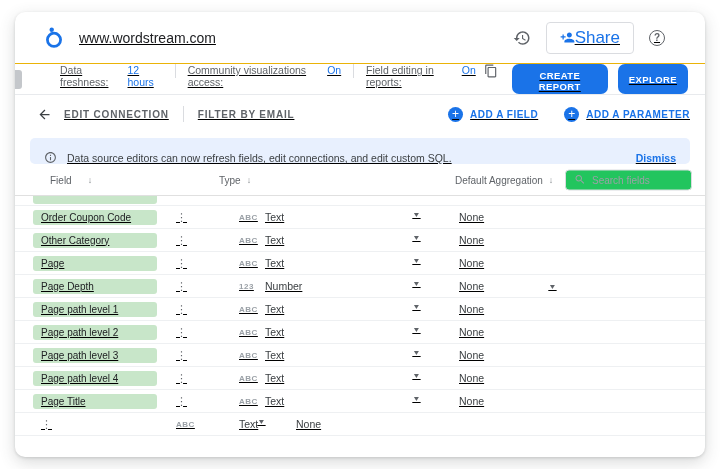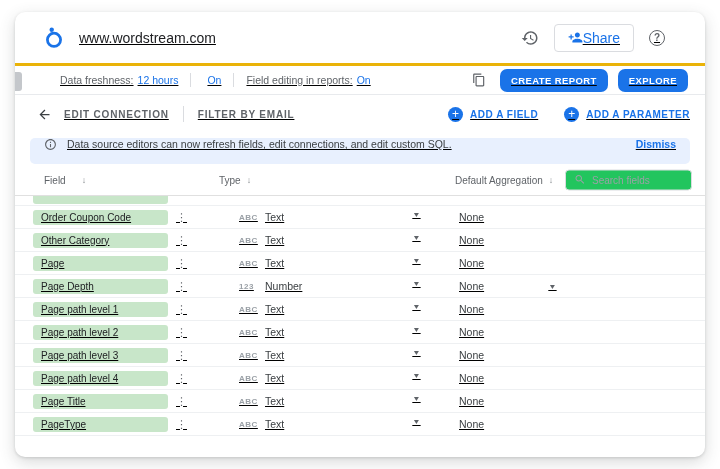--- a/index.html
+++ b/index.html
@@ -12,27 +12,27 @@
   body{background:#ffffff;font-family:"Liberation Sans",sans-serif;position:relative;}
   .card{position:absolute;left:15px;top:12px;width:690px;height:445px;background:#fff;border-radius:10px;
         box-shadow:0 1px 3px rgba(60,64,67,.18),0 5px 16px rgba(60,64,67,.20);overflow:hidden;text-decoration:underline;}
 
   
   .browser-bar{height:51px;display:flex;align-items:center;padding:0 40px 0 28px;}
   .url{font-size:14px;color:#202124;margin-left:14px;}
   .browser-right{margin-left:auto;display:flex;align-items:center;gap:15px;}
   .icon-btn{display:flex;align-items:center;justify-content:center;cursor:pointer;}
   .share-btn{display:flex;align-items:center;border:1px solid #dadce0;border-radius:4px;
-             padding:5px 13px;color:var(--accent,#1a73e8);font-size:14px;background:#fff;cursor:pointer;}
+             padding:5px 13px;color:var(--accent,#1a73e8);font-size:17px;background:#fff;cursor:pointer;}
   .help-circle{width:16px;height:16px;border:1.5px solid #5f6368;border-radius:50%;color:#5f6368;
                font-size:10px;font-weight:700;display:flex;align-items:center;justify-content:center;}
 
   
-  .toolbar{height:32px;border-top:3px solid #eab308;border-bottom:1px solid #e8eaed;display:flex;
-           align-items:center;padding:0 17px 0 45px;position:relative;font-size:10.5px;color:#5f6368;}
+  .toolbar{height:32px;border-top:1px solid #eab308;border-bottom:1px solid #e8eaed;display:flex;
+           padding:0 17px 0 45px;position:relative;font-size:10.5px;color:#5f6368;}
   .clip-tab{position:absolute;left:0;top:6px;width:7px;height:19px;background:#c4c7cb;border-radius:0 3px 3px 0;}
   .tsep{width:1px;height:14px;background:#dadce0;margin:0 12px;}
   .tval{color:var(--accent,#1a73e8);margin-left:4px;}
   .toolbar-spacer{margin-left:auto;}
   .copy-icon{margin:0 14px 0 8px;cursor:pointer;display:flex;}
   .btn-primary{background:var(--accent,#1a73e8);color:#fff;font-size:9.5px;font-weight:700;letter-spacing:.4px;
                padding:6px 11px;border-radius:7px;border:none;cursor:pointer;font-family:inherit;}
   .btn-primary + .btn-primary{margin-left:10px;}
 
   
@@ -40,40 +40,40 @@
   .subtext{font-size:10px;font-weight:600;letter-spacing:.8px;color:#5f6368;margin-left:12px;cursor:pointer;}
   .ssep{width:1px;height:16px;background:#dadce0;margin:0 14px;}
   .sub-right{margin-left:auto;display:flex;align-items:center;gap:26px;}
   .add-group{display:flex;align-items:center;gap:7px;cursor:pointer;}
   .plus-circle{width:15px;height:15px;border-radius:50%;background:var(--accent,#1a73e8);color:#fff;
                display:flex;align-items:center;justify-content:center;font-size:12px;line-height:1;}
   .add-label{font-size:10px;font-weight:600;letter-spacing:.5px;color:var(--accent,#1a73e8);}
 
   
   .banner{margin:5px 15px 0;height:26px;background:var(--banner-bg,#e8f0fe);border-radius:5px;display:flex;
-          align-items:flex-start;padding:0 14px;font-size:10.5px;color:#3c4043;}
+          align-items:flex-end;padding:0 14px;font-size:10.5px;color:#3c4043;}
   .banner-text{margin-left:10px;}
   .dismiss{margin-left:auto;color:var(--accent,#1a73e8);font-weight:600;font-size:10.5px;cursor:pointer;}
 
   
   .table-header{height:32px;position:relative;border-bottom:1px solid #e0e0e0;font-size:10px;color:#5f6368;}
   .th{position:absolute;top:50%;transform:translateY(-50%);display:flex;align-items:center;gap:6px;cursor:pointer;}
-  .th-field{left:29px;gap:16px;} .th-type{left:204px;} .th-agg{left:440px;}
+  .th-field{left:35px;gap:16px;} .th-type{left:204px;} .th-agg{left:440px;}
   .sort-arrow{font-size:9px;color:#80868b;}
   .search-box{position:absolute;right:13px;top:50%;transform:translateY(-50%);display:flex;align-items:center;
               gap:6px;border:1px solid #dadce0;border-radius:4px;height:21px;padding:0 8px;width:127px;background:#22c55e;}
   .search-box input{border:none;outline:none;font-size:10px;width:100%;color:#3c4043;font-family:inherit;background:transparent;}
   .search-box input::placeholder{color:#9aa0a6;}
 
   
   .partial-row{height:10px;overflow:hidden;border-bottom:1px solid #eef0f2;padding-left:18px;}
   .partial-row .pill{margin-top:-7px;}
   .row{display:grid;grid-template-columns:135px 63px 26px 163px 150px;align-items:center;height:23px;
        border-bottom:1px solid #eef0f2;padding-left:18px;}
-  .pill{height:15px;width:135px;background:var(--pill-bg,#c8e6c9);border-radius:3px;font-size:10px;color:#202124;
+  .pill{height:15px;width:124px;background:var(--pill-bg,#c8e6c9);border-radius:3px;font-size:10px;color:#202124;
         display:flex;align-items:center;padding:0 8px;cursor:pointer;}
   .dots{padding-left:8px;color:#5f6368;font-size:11px;cursor:pointer;}
   .type-icon{font-size:8px;font-weight:700;color:#9aa0a6;letter-spacing:.5px;padding-left:8px;}
   .type-cell{display:flex;align-items:flex-start;justify-content:space-between;padding-left:8px;font-size:10.5px;color:#3c4043;}
   .caret{font-size:7px;color:#5f6368;transform:scale(1.2,1);cursor:pointer;}
   .agg-cell{display:flex;align-items:center;justify-content:space-between;padding-left:39px;padding-right:14px;
             font-size:10.5px;color:#3c4043;}
 </style>
 </head>
 <body>
@@ -104,20 +104,21 @@
       </div>
       <span class="help-circle">?</span>
     </div>
   </div>
 
   <div class="toolbar">
     <span class="clip-tab"></span>
     <span>Data freshness:</span>
     <span class="tval">12 hours</span>
     <span class="tsep"></span>
+    <span>Community visualizations access:</span>
     <span class="tval">On</span>
     <span class="tsep"></span>
     <span>Field editing in reports:</span>
     <span class="tval">On</span>
     <span class="toolbar-spacer"></span>
     <span class="copy-icon">
       <svg width="14" height="14" viewBox="0 0 24 24" fill="#5f6368">
           <path d="M16 1H4c-1.1 0-2 .9-2 2v14h2V3h12V1zm3 4H8c-1.1 0-2 .9-2 2v14c0 1.1.9 2 2 2h11c1.1 0 2-.9 2-2V7c0-1.1-.9-2-2-2zm0 16H8V7h11v14z"></path>
         </svg>
     </span>
@@ -340,25 +341,20 @@
       <span>Text</span>
       <span class="caret">▼</span>
     </div>
     <div class="agg-cell">
       <span>None</span>
       <span class="caret" style="visibility: hidden;">▼</span>
     </div>
   </div>
 
   <div class="row">
-    <div>
-          <span class="pill">
-            <span>PageType</span>
-          </span>
-        </div>
     <div class="dots">⋮</div>
     <div class="type-icon">ABC</div>
     <div class="type-cell">
       <span>Text</span>
       <span class="caret">▼</span>
     </div>
     <div class="agg-cell">
       <span>None</span>
       <span class="caret" style="visibility: hidden;">▼</span>
     </div>

